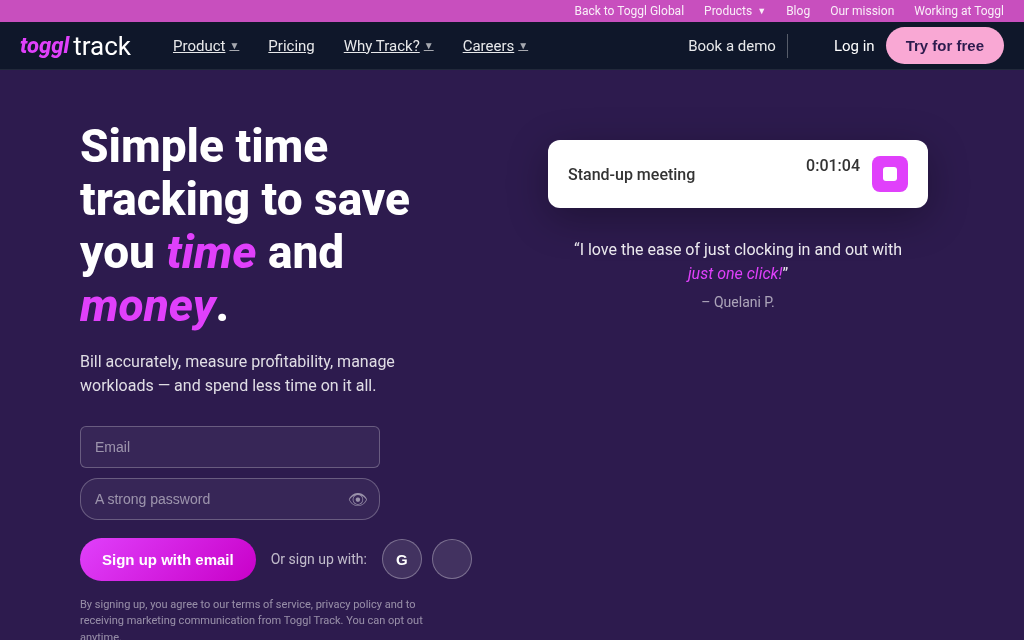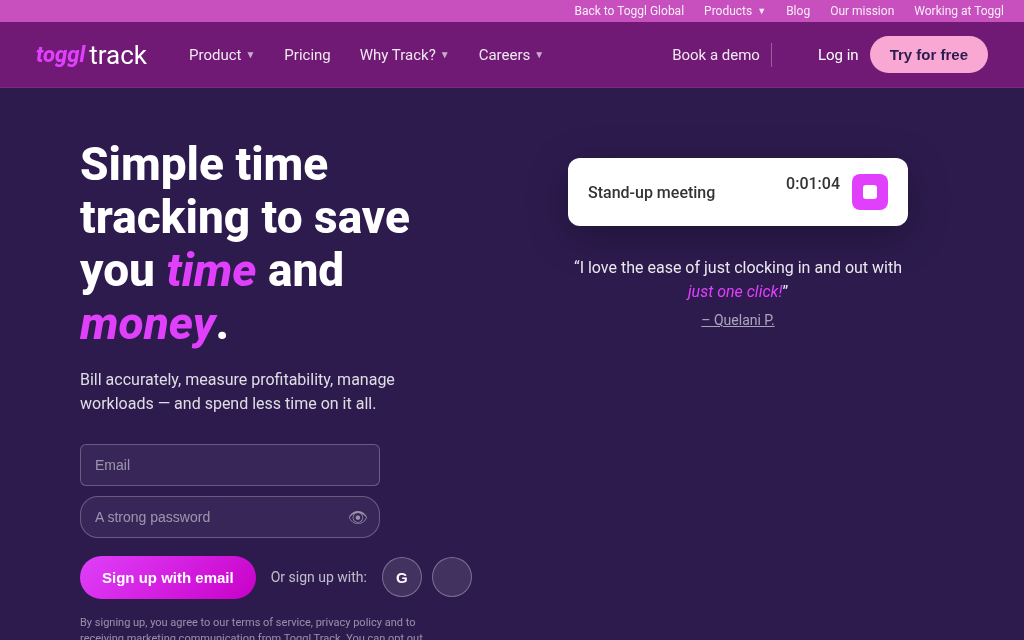--- a/index.html
+++ b/index.html
@@ -28,25 +28,25 @@
       opacity: 0.9;
     }
     .products-link {
       display: flex;
       align-items: center;
       gap: 3px;
     }
 
     
     .main-nav {
-      background: #701a75;
-      display: flex;
-      align-items: center;
-      padding: 0 36px;
-      height: 66px;
+      background: #0f172a;
+      display: flex;
+      align-items: center;
+      padding: 0 20px;
+      height: 48px;
       border-bottom: 1px solid rgba(255,255,255,0.08);
     }
     .logo {
       display: flex;
       align-items: center;
       gap: 4px;
       margin-right: 30px;
       text-decoration: none;
     }
     .logo-toggl {
@@ -58,20 +58,21 @@
     .logo-track {
       color: white;
       font-size: 26px;
       font-weight: 400;
     }
     .nav-links {
       display: flex;
       align-items: center;
       gap: 5px;
       flex: 1;
+      text-decoration: underline;
     }
     .nav-item {
       display: flex;
       align-items: center;
       gap: 4px;
       color: white;
       text-decoration: none;
       padding: 8px 12px;
       font-size: 15px;
       opacity: 0.9;
@@ -245,21 +246,21 @@
     }
 
     
     .timer-card {
       background: white;
       border-radius: 12px;
       padding: 16px 20px;
       display: flex;
       align-items: center;
       justify-content: space-between;
-      width: 340px;
+      width: 380px;
       box-shadow: 0 10px 40px rgba(0,0,0,0.3);
       margin-bottom: 30px;
     }
     .timer-label {
       color: #333;
       font-size: 16px;
       font-weight: 500;
     }
     .timer-right {
       display: flex;
@@ -299,21 +300,20 @@
       color: rgba(255,255,255,0.9);
       margin-bottom: 8px;
     }
     .testimonial-highlight {
       color: #e040fb;
       font-style: italic;
     }
     .testimonial-author {
       font-size: 14px;
       color: rgba(255,255,255,0.6);
-      text-decoration: underline;
     }
 
     .products-chevron {
       display: inline-block;
       font-size: 9px;
       margin-left: 2px;
     }
   </style>
 </head>
 <body>

